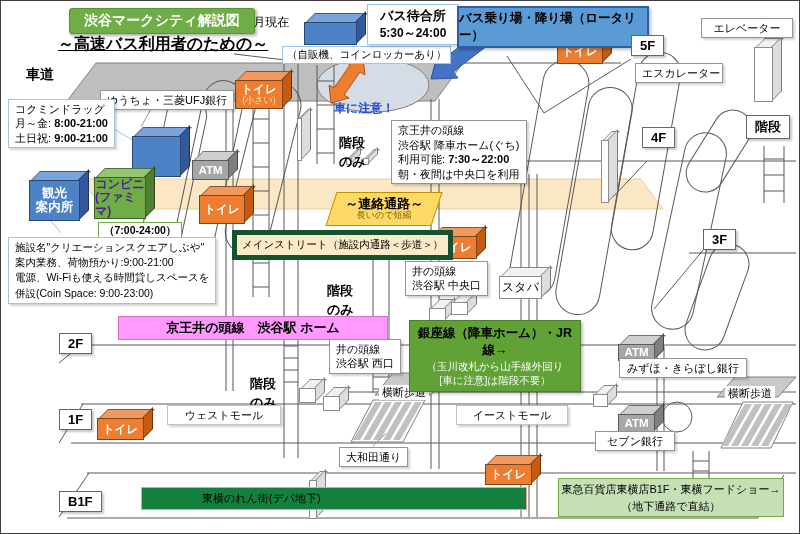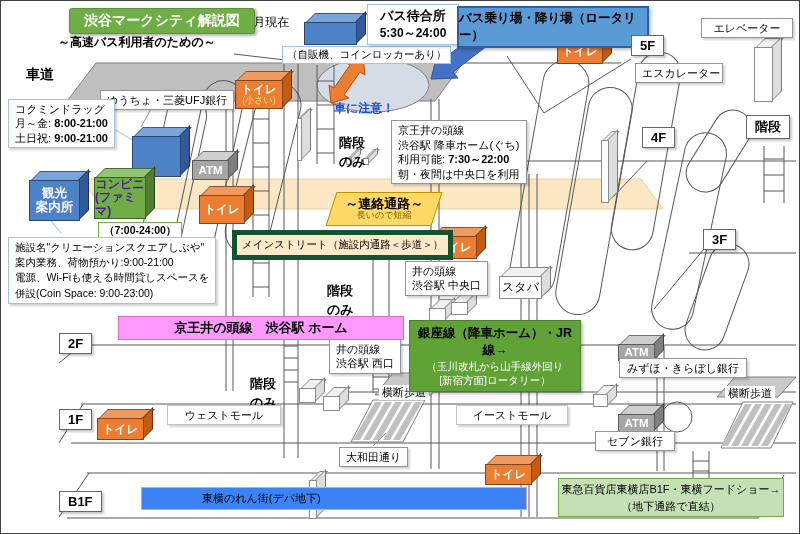--- a/index.html
+++ b/index.html
@@ -30,42 +30,42 @@
     font-weight:700;font-size:11.5px;line-height:1.1;}
   .or .fc{background:#ED7D31;color:#fff}.or .tp{background:#F19A5F}.or .sd{background:#C55A11}
   .gy .fc{background:#A6A6A6;color:#fff}.gy .tp{background:#CFCFCF}.gy .sd{background:#7F7F7F}
   .bl .fc{background:#4E82C6;color:#fff}.bl .tp{background:#7AA4DB}.bl .sd{background:#35589C}
   .gn .fc{background:#70AD47;color:#4c1d95}.gn .tp{background:#93C572}.gn .sd{background:#507E32}
   .wh .fc{background:#fff;color:#000;font-weight:400}.wh .tp{background:#F1F1F1}.wh .sd{background:#DDDDDD}
   .sml{font-size:9px;font-weight:400;color:#FFE58A}
   
   .title{position:absolute;z-index:4;background:#6FAD47;border:1px solid #5a9138;border-radius:3px;
     color:#fff;font-weight:700;font-size:14px;padding:3px 14px;box-shadow:1.5px 1.5px 3px rgba(0,0,0,.3)}
-  .subtitle{position:absolute;z-index:3;font-weight:700;font-size:12px;}
+  .subtitle{position:absolute;z-index:3;font-weight:700;font-size:16px;text-decoration:underline}
   .busrot{position:absolute;z-index:4;background:#5B9BD5;border:2px solid #2E5FA3;color:#000;
     font-weight:700;font-size:12.5px;text-align:left;padding:2px 0;box-shadow:2px 2px 3px rgba(0,0,0,.25)}
   .buswait{position:absolute;z-index:4;background:#fff;border:1.5px solid #9DC3E6;text-align:center;
     padding:2px 4px;box-shadow:2px 2px 3px rgba(0,0,0,.2)}
   .buswait .t{font-weight:700;font-size:13px}.buswait .h{font-weight:700;font-size:12px}
   .renraku{position:absolute;z-index:3;background:#FFD966;border:1px solid #BF9000;
     transform:skewX(-18deg);display:flex;align-items:center;justify-content:center}
   .renraku .in{transform:skewX(18deg);text-align:center;line-height:1.05}
   .renraku .t{font-weight:700;font-size:13px}.renraku .n{font-size:9px;color:#7a5c00}
   .mainst{position:absolute;z-index:3;background:#FBE9C7;border:5px solid #14532d;font-size:10.5px;
     padding:3px 5px;white-space:nowrap}
   .ginzab{position:absolute;z-index:4;background:#FFC000;border:1px solid #BF9000;text-align:center;
     padding:3px 0;white-space:nowrap;box-shadow:2px 2px 3px rgba(0,0,0,.25)}
   .ginzab .m{font-weight:700;font-size:13px}.ginzab .s{font-size:10px}
   .keiohome{position:absolute;z-index:4;background:#FF99FF;border:1px solid #d86ecc;color:#000;
-    font-weight:700;font-size:13px;text-align:center;padding:2px 8px}
+    font-weight:700;font-size:13px;text-align:center;padding:2px 0}
   .ginzajr{position:absolute;z-index:4;background:#61A237;border:1px solid #4c7e2b;text-align:center;
     padding:4px 2px;line-height:1.35;box-shadow:2px 2px 3px rgba(0,0,0,.25)}
   .ginzajr .l1{color:#000;font-weight:700;font-size:12.5px}
   .ginzajr .l2{color:#fff;font-size:10.5px}
-  .noren{position:absolute;z-index:3;background:#3b82f6;border:1px solid #dba3a8;font-size:11px;
+  .noren{position:absolute;z-index:3;background:#15803d;border:1px solid #dba3a8;font-size:11px;
     display:flex;align-items:center}
   .noren span{margin-left:60px}
   .tokyu{position:absolute;z-index:4;background:#C5E0B4;border:1px solid #70AD47;text-align:center;
     font-size:11px;line-height:1.5;padding:2px 0}
   .red{color:#1d4ed8;font-weight:700;font-size:12px}
   .two{line-height:1.45;font-weight:700;font-size:13px;white-space:pre-line}
 </style>
 </head>
 <body>
 
@@ -376,21 +376,21 @@
   <div class="txt two" style="left:249px;top:355px">
     <span>階段</span><br><span>のみ</span>
   </div>
   <div class="lbl" style="left:328px;top:338px">
     <div>井の頭線</div>
       <div>渋谷駅 西口</div>
   </div>
   <div class="ginzajr" style="left:408px;top:319px;width:166px">
     <div class="l1">銀座線（降車ホーム）・JR線→</div>
     <div class="l2">（玉川改札から山手線外回り</div>
-    <div class="l2">[新宿方面]ロータリー）</div>
+    <div class="l2">[車に注意]は階段不要）</div>
   </div>
   <div class="b3d gy" style="left:617px;top:334px;width:46px;height:26px">
       <i class="tp"></i>
       <i class="sd"></i>
       <span class="fc">ATM</span>
     </div>
   <div class="lbl center" style="left:618px;top:357px;width:114px">みずほ・きらぼし銀行</div>
   <div class="txt" style="left:378px;top:384px;font-size:11px;background:#fff;padding:0 3px">横断歩道</div>
   <div class="txt" style="left:724px;top:385px;font-size:11px;background:#fff;padding:0 3px">横断歩道</div>
 

